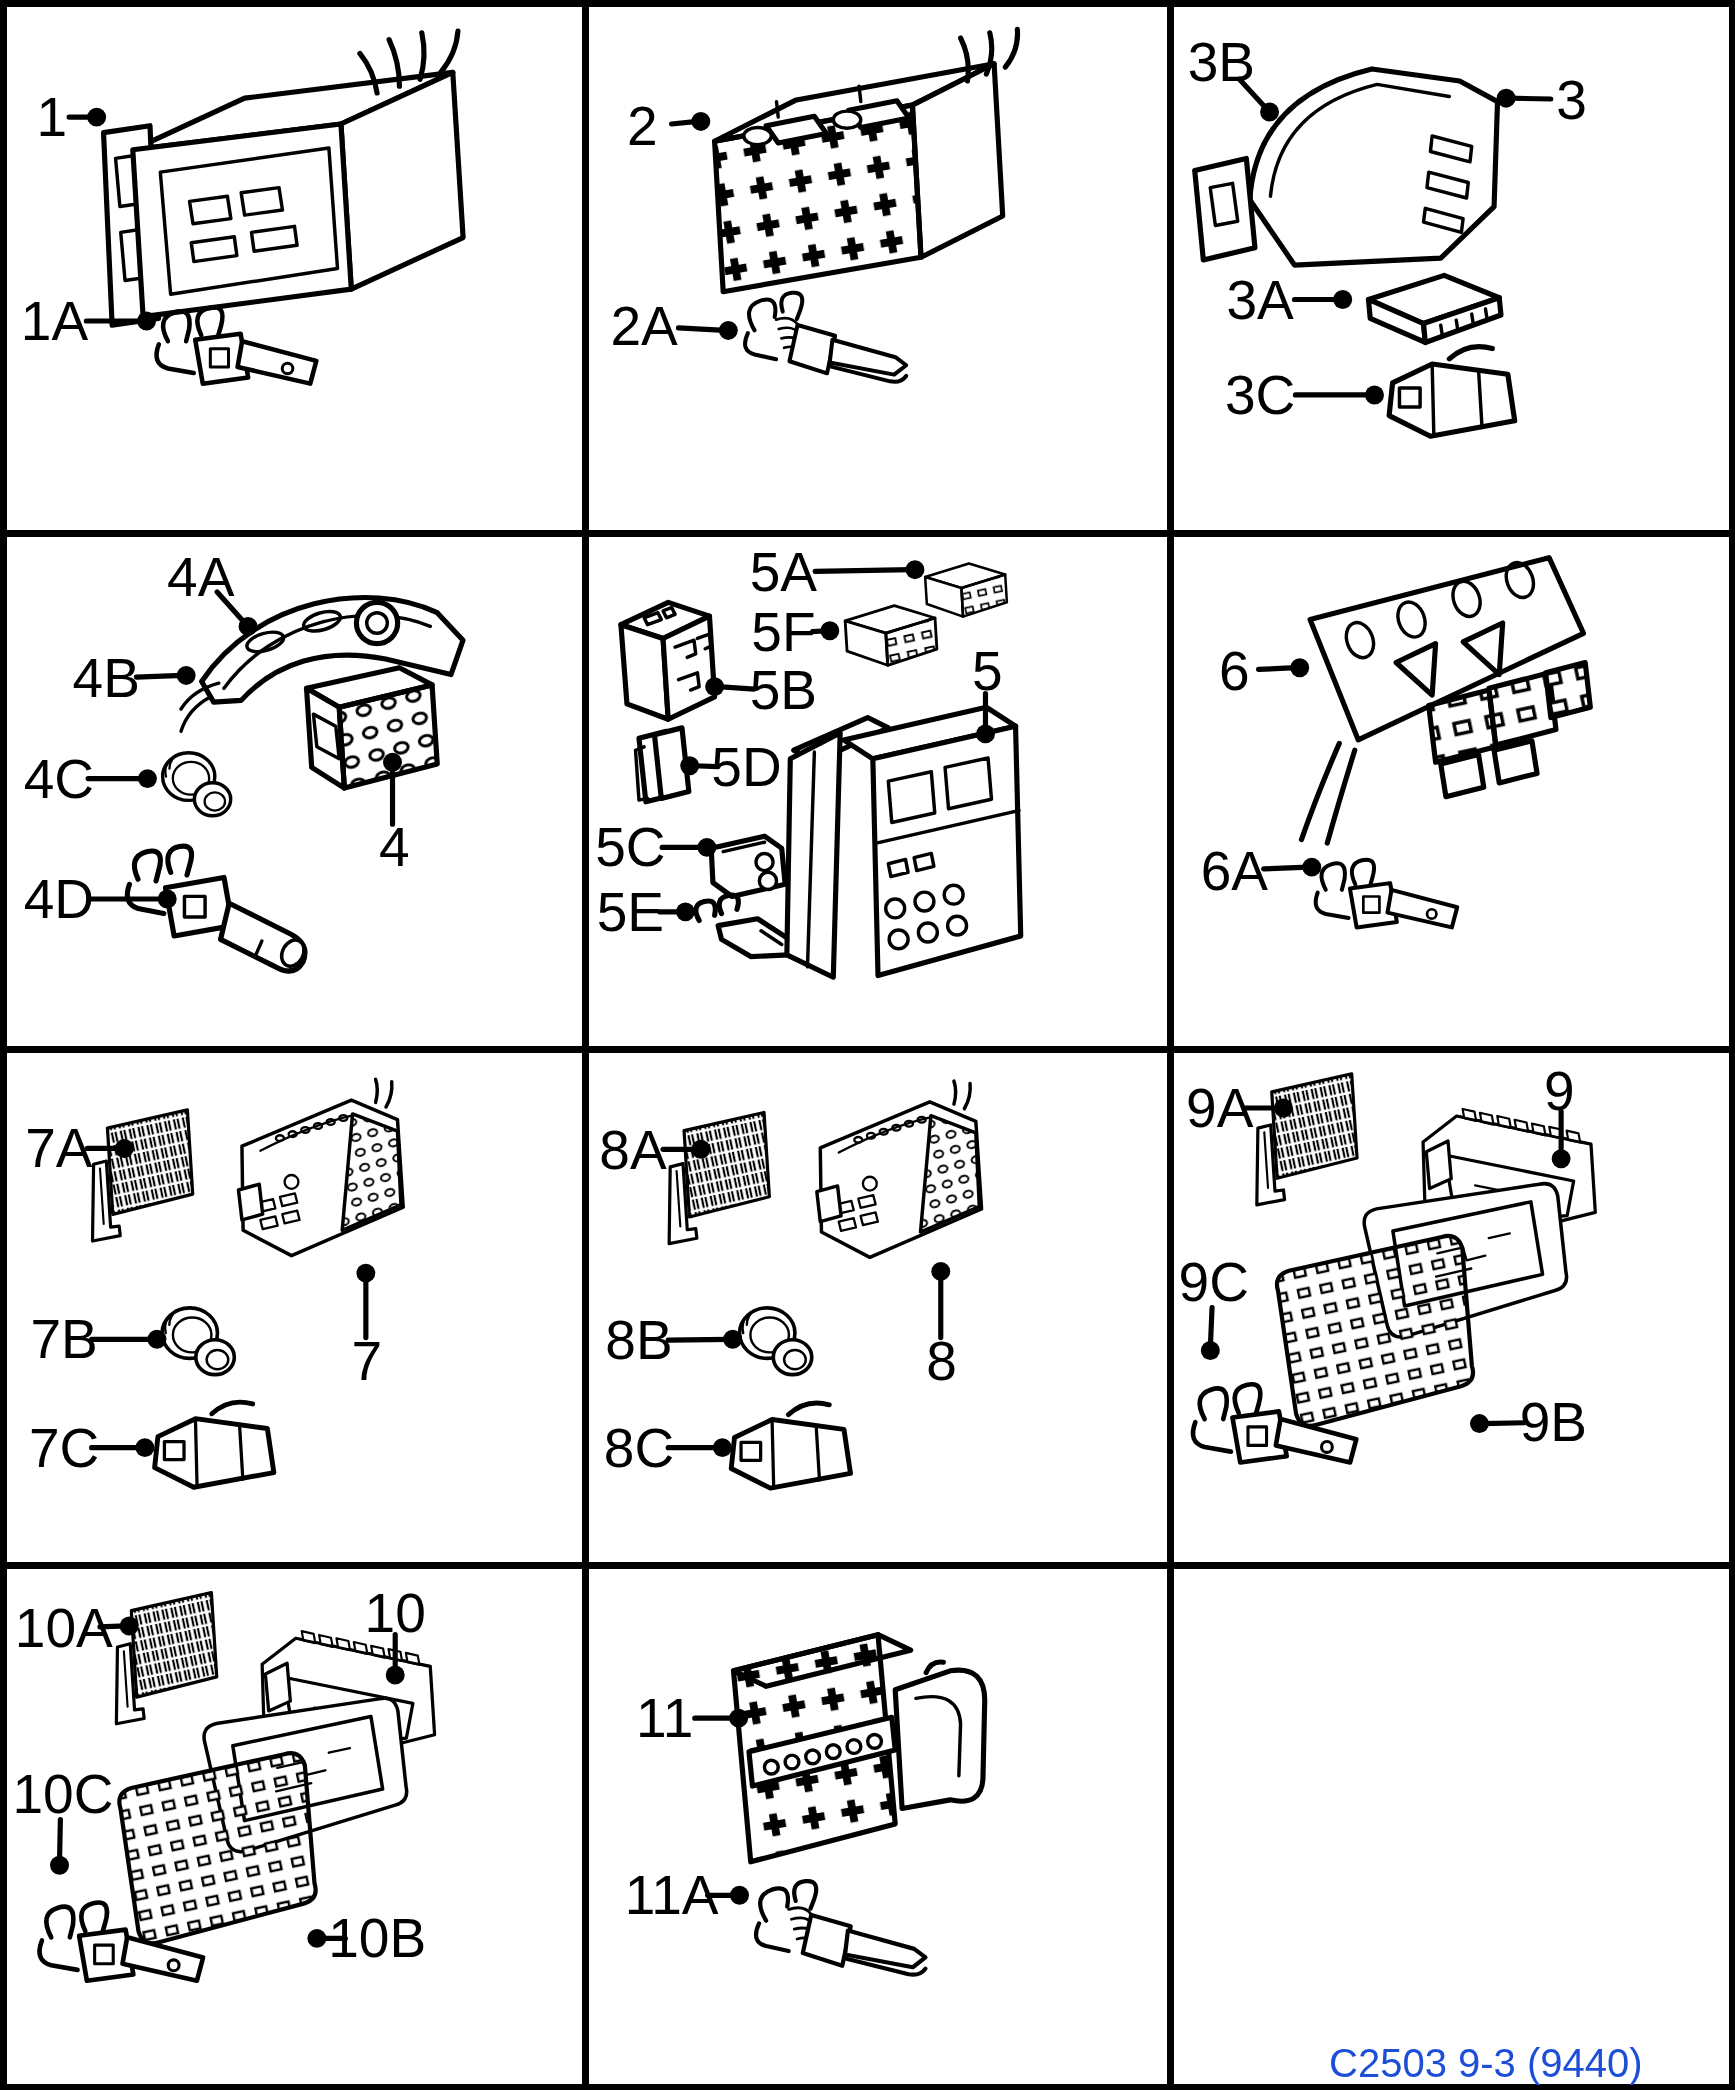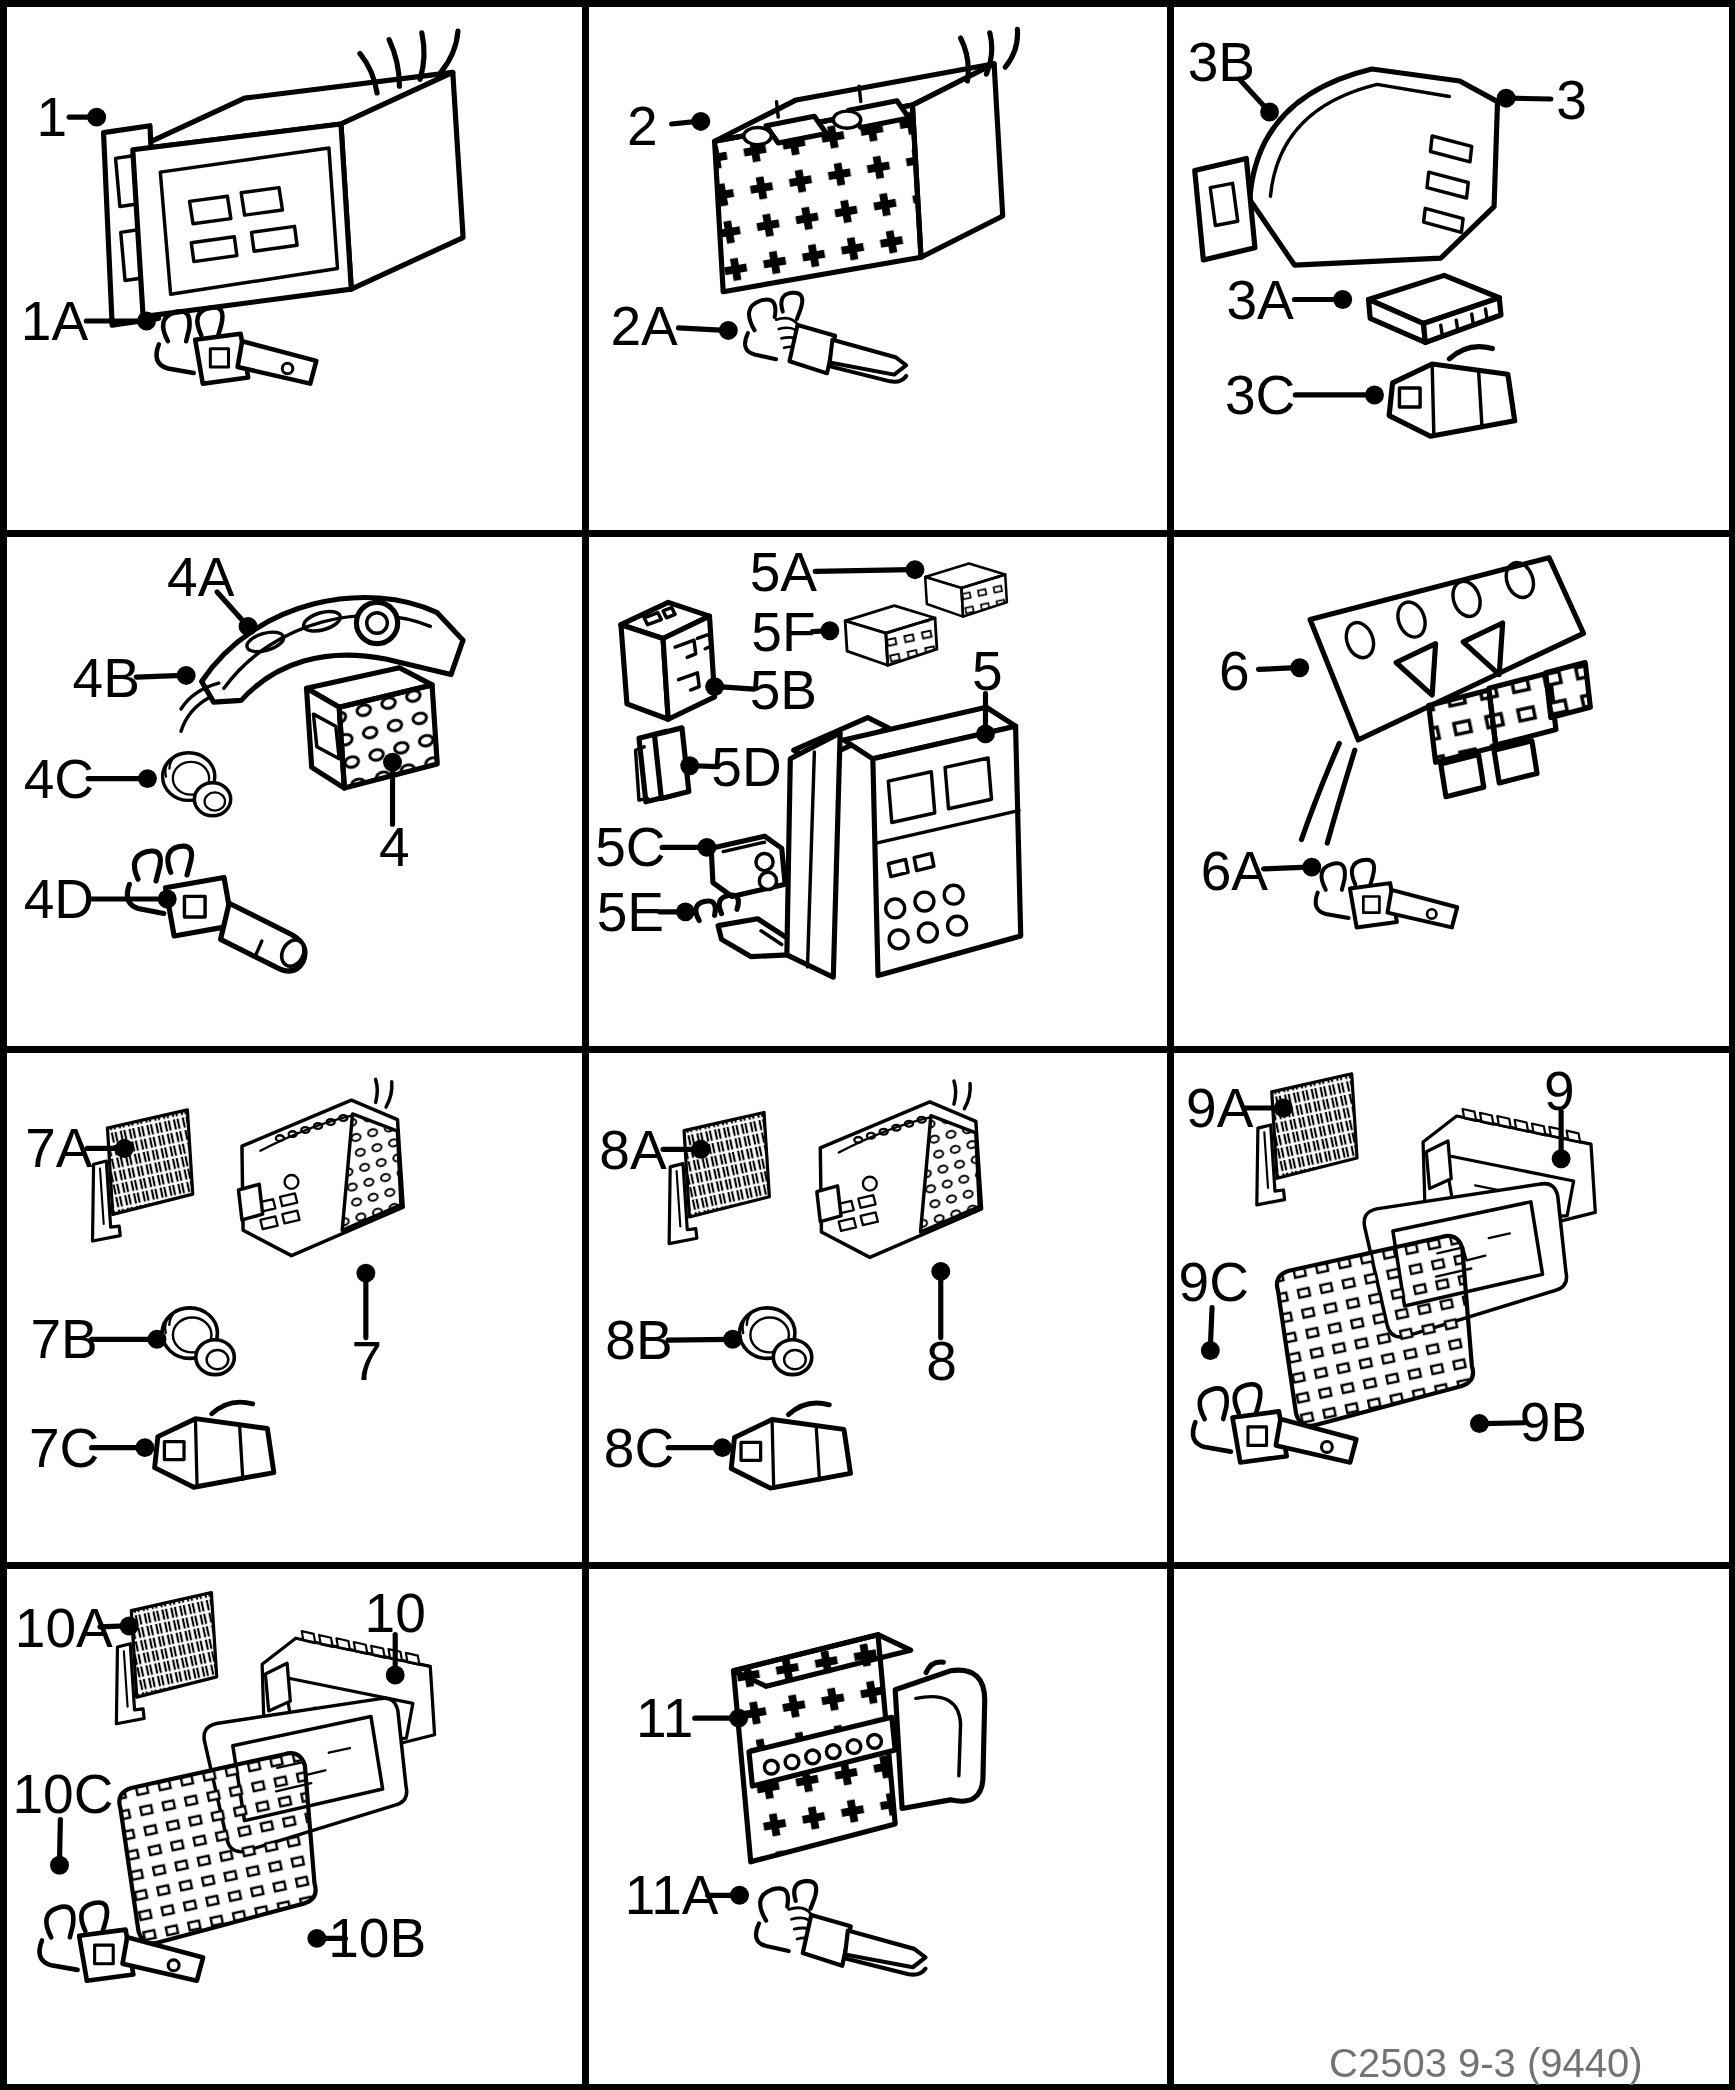--- a/index.html
+++ b/index.html
@@ -10,21 +10,21 @@
   svg.cell{position:absolute}
   .f{fill:#fff;stroke:#000;stroke-width:6;stroke-linejoin:round}
   .f4{fill:#fff;stroke:#000;stroke-width:4;stroke-linejoin:round}
   .s6{fill:none;stroke:#000;stroke-width:6;stroke-linecap:round;stroke-linejoin:round}
   .s4{fill:none;stroke:#000;stroke-width:4;stroke-linecap:round;stroke-linejoin:round}
   .pf{stroke:#000;stroke-width:6;stroke-linejoin:round}
   .ld{stroke:#000;stroke-width:6;stroke-linecap:round}
   .dot{fill:#000;stroke:none}
   .lbl{font-family:"Liberation Sans","DejaVu Sans",sans-serif;font-size:64px;fill:#000;
        text-anchor:middle;dominant-baseline:central}
-  #caption{position:absolute;left:1329px;top:2041px;font-size:40px;color:#737373;white-space:nowrap}
+  #caption{position:absolute;left:1329px;top:2041px;font-size:40px;color:#1d4ed8;white-space:nowrap}
 </style>
 </head>
 <body>
 
 <div id="sheet">
 
   <svg width="0" height="0" style="position:absolute">
     <defs>
       <pattern id="pcross" width="46" height="44" patternUnits="userSpaceOnUse" patternTransform="rotate(-10)">
         <path d="M23,9 v26 M10,22 h26" stroke="#000" stroke-width="9" fill="none"></path>

